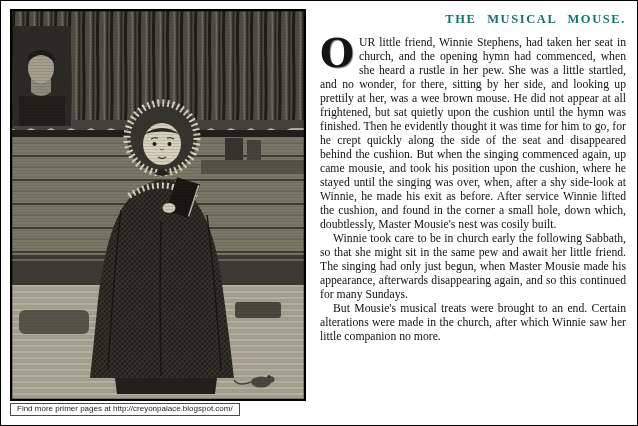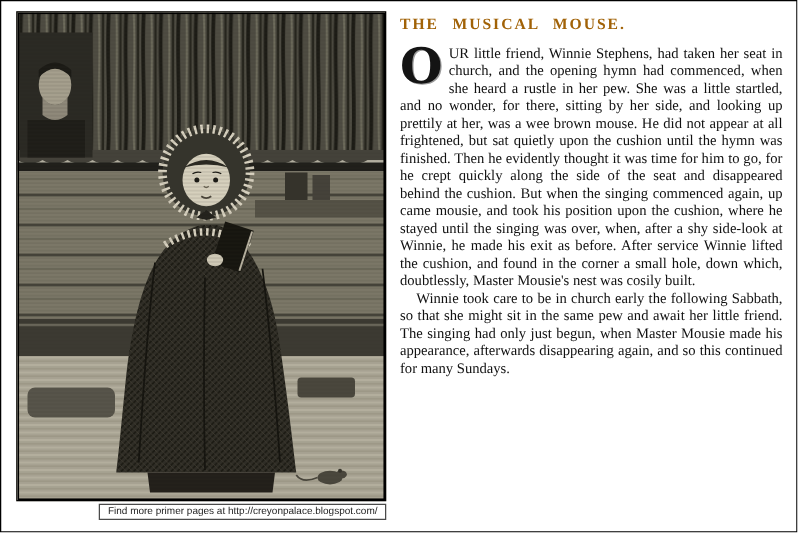--- a/index.html
+++ b/index.html
@@ -12,21 +12,21 @@
     display:flex;
     font-family:"Liberation Serif", serif;
     overflow:hidden;
   }
   .left-col {
     width:312px;
     box-sizing:border-box;
     padding:8px 4px 2px 9px;
     display:flex;
     flex-direction:column;
-    align-items:flex-end;
+    align-items:flex-start;
   }
   figure.illustration {
     margin:0;
     width:296px; height:392px;
     border:1px solid #000;
     box-sizing:border-box;
     background:#c4c0b0;
   }
   figure.illustration svg { display:block; width:100%; height:100%; }
   .caption-box {
@@ -43,24 +43,24 @@
   .right-col {
     flex:1;
     box-sizing:border-box;
     padding:9px 11px 6px 7px;
     overflow:hidden;
   }
   h1.story-title {
     margin:2px 0 9px 0;
     font-size:12.5px;
     font-weight:bold;
-    text-align:left;
+    text-align:right;
     letter-spacing:1.6px;
     word-spacing:6px;
-    color:#a16207;
+    color:#0f766e;
   }
   .para {
     margin:0;
     font-size:11.7px;
     line-height:14px;
     text-align:justify;
     color:#111;
   }
   .para.indent { text-indent:13px;font-family:Liberation Serif, serif; }
   .dropcap {
@@ -190,15 +190,16 @@
 
   <div class="right-col">
     <h1 class="story-title">THE MUSICAL MOUSE.</h1>
 
     <p class="para first">
       <span class="dropcap">O</span><span>UR little friend, Winnie Stephens, had taken her seat in church, and the opening hymn had commenced, when she heard a rustle in her pew.  She was a little startled, and no wonder, for there, sitting by her side, and looking up prettily at her, was a wee brown mouse.  He did not appear at all frightened, but sat quietly upon the cushion until the hymn was finished.  Then he evidently thought it was time for him to go, for he crept quickly along the side of the seat and disappeared behind the cushion. But when the singing commenced again, up came mousie, and took his position upon the cushion, where he stayed until the singing was over, when, after a shy side-look at Winnie, he made his exit as before.  After service Winnie lifted the cushion, and found in the corner a small hole, down which, doubtlessly, Master Mousie's nest was cosily built.</span>
     </p>
 
     <p class="para indent">Winnie took care to be in church early the following Sabbath, so that she might sit in the same pew and await her little friend.  The singing had only just begun, when Master Mousie made his appearance, afterwards disappearing again, and so this continued for many Sundays.</p>
 
+    <p class="para indent">But Mousie's musical treats were brought to an end. Certain alterations were made in the church, after which Winnie saw her little companion no more.</p>
   </div>
 
 </div>
 
 </body></html>

